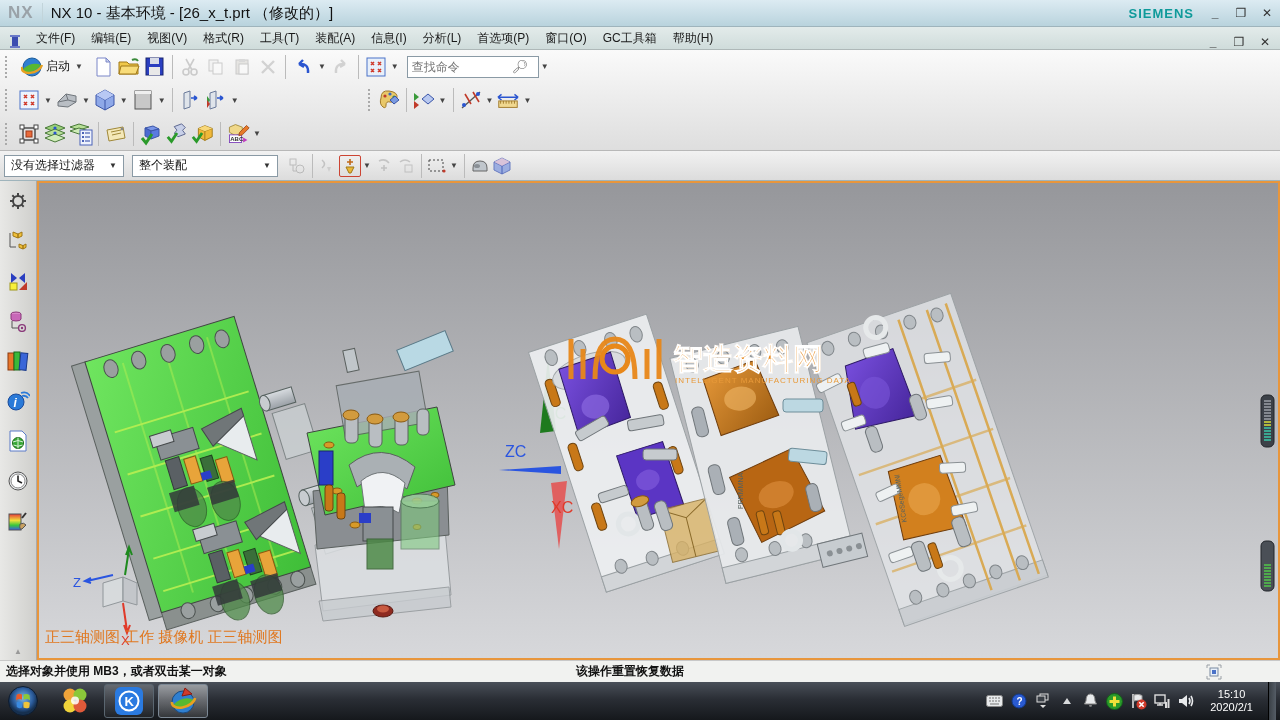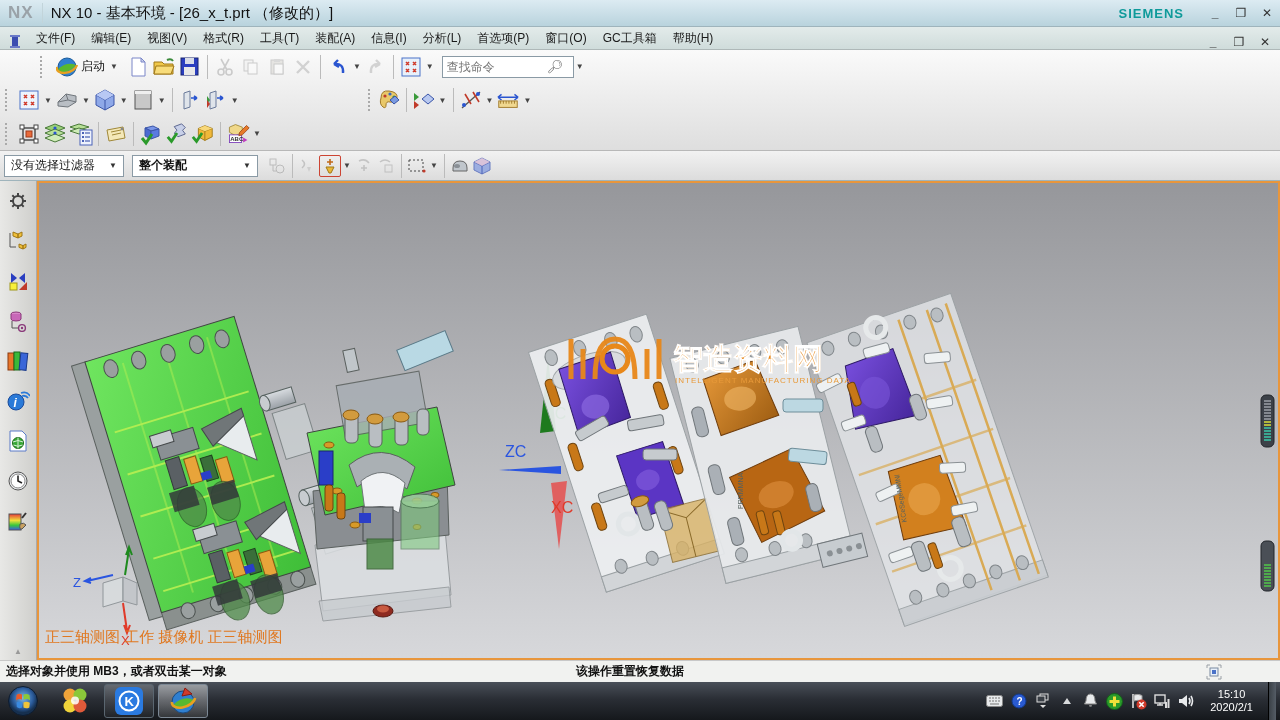--- a/index.html
+++ b/index.html
@@ -6,36 +6,36 @@
   html,body { width:1280px; height:720px; overflow:hidden;
     font-family:"Liberation Sans","DejaVu Sans",sans-serif; font-size:12px; }
   .app { width:1280px; height:720px; display:flex; flex-direction:column; background:#6d28d9; }
 
   
   .titlebar { height:27px; background:linear-gradient(#dcebf2,#b9d3dd);
     display:flex; align-items:center; padding:0 6px; border-bottom:1px solid #9fb4bc; }
   .nx-logo { font-weight:bold; font-size:17px; color:#9aa2a8; letter-spacing:1px; padding:0 8px 0 2px;
     border-right:1px solid #c2d4da; margin-right:8px; }
   .title-text { font-size:15px; color:#111; }
-  .titlebar-right { margin-left:auto; display:flex; align-items:center; gap:24px; }
+  .titlebar-right { margin-left:auto; display:flex; align-items:center; gap:14px; }
   .siemens { color:#0f9a9a; font-weight:bold; font-size:13px; letter-spacing:1px; }
   .winbtns { display:flex; gap:12px; color:#333; font-size:12px; }
   .winbtn { width:14px; text-align:center; cursor:default; font-weight:bold; }
 
   
   .menubar { height:23px; background:linear-gradient(#e3ebea,#cfdcdb);
     display:flex; align-items:flex-end; padding:0 4px; border-bottom:1px solid #aeb8b8; }
   .menu-doc-icon { width:14px; height:15px; margin:0 6px 0 4px; }
   .menu-item { padding:2px 8px; color:#1a1a1a; }
   .menubar .winbtns { margin-left:auto; margin-right:4px; }
 
   
   .toolbars { background:linear-gradient(#fafafa,#dedede); border-bottom:1px solid #b8b8b8; }
   .toolrow { display:flex; align-items:center; padding:2px 2px; }
-  .toolrow1 { height:33px;margin-left:35px; } .toolrow2 { height:34px; } .toolrow3 { height:33px; }
+  .toolrow1 { height:33px; } .toolrow2 { height:34px; } .toolrow3 { height:33px; }
   .tgroup { display:flex; align-items:center; height:100%; padding:0 3px; }
   .handle { width:5px; height:22px; border-left:2px dotted #aaa; margin:0 3px; }
   .tbtn { width:26px; height:26px; display:flex; align-items:center; justify-content:center;
     border:1px solid transparent; border-radius:2px; }
   .tbtn.small { width:22px; height:22px; }
   .tbtn.disabled { opacity:.38; filter:grayscale(.8); }
   .tbtn.framed { border:1px solid #cc4433; }
   .dd { font-size:8px; color:#444; padding:0 2px; align-self:center; }
   .start-btn { display:flex; align-items:center; gap:3px; padding:1px 4px; }
   .start-label { font-size:12px; color:#111; }
@@ -45,21 +45,21 @@
   .findbox input { border:none; outline:none; width:100px; font-size:12px;
     font-family:"Liberation Sans","DejaVu Sans",sans-serif; }
   .mag { font-size:13px; color:#666; }
 
   
   .selbar { height:30px; background:linear-gradient(#f2f2f2,#dcdcdc);
     display:flex; align-items:center; padding:0 4px; border-bottom:1px solid #9fb4bc; }
   .combo { background:#fff; border:1px solid #8a9aa5; height:22px; display:flex;
     align-items:center; justify-content:space-between; padding:0 6px; margin-right:8px; color:#111; }
   .combo .caret { font-size:8px; color:#333; }
-  .combo1 { width:120px; } .combo2 { width:126px;font-weight:bold; }
+  .combo1 { width:120px; } .combo2 { width:146px; }
 
   
   .main { flex:1; display:flex; min-height:0; }
   .resbar { width:37px; background:linear-gradient(90deg,#e8e8e6,#cfcfcc);
     display:flex; flex-direction:column; align-items:center; padding-top:8px; gap:16px;
     border-right:1px solid #aaa; }
   .resicon { width:24px; height:24px; display:flex; align-items:center; justify-content:center; }
   .res-caret { margin-top:auto; margin-bottom:4px; color:#999; font-size:8px; }
 
   .viewport { flex:1; position:relative; border:2px solid #e8963c; overflow:hidden;

